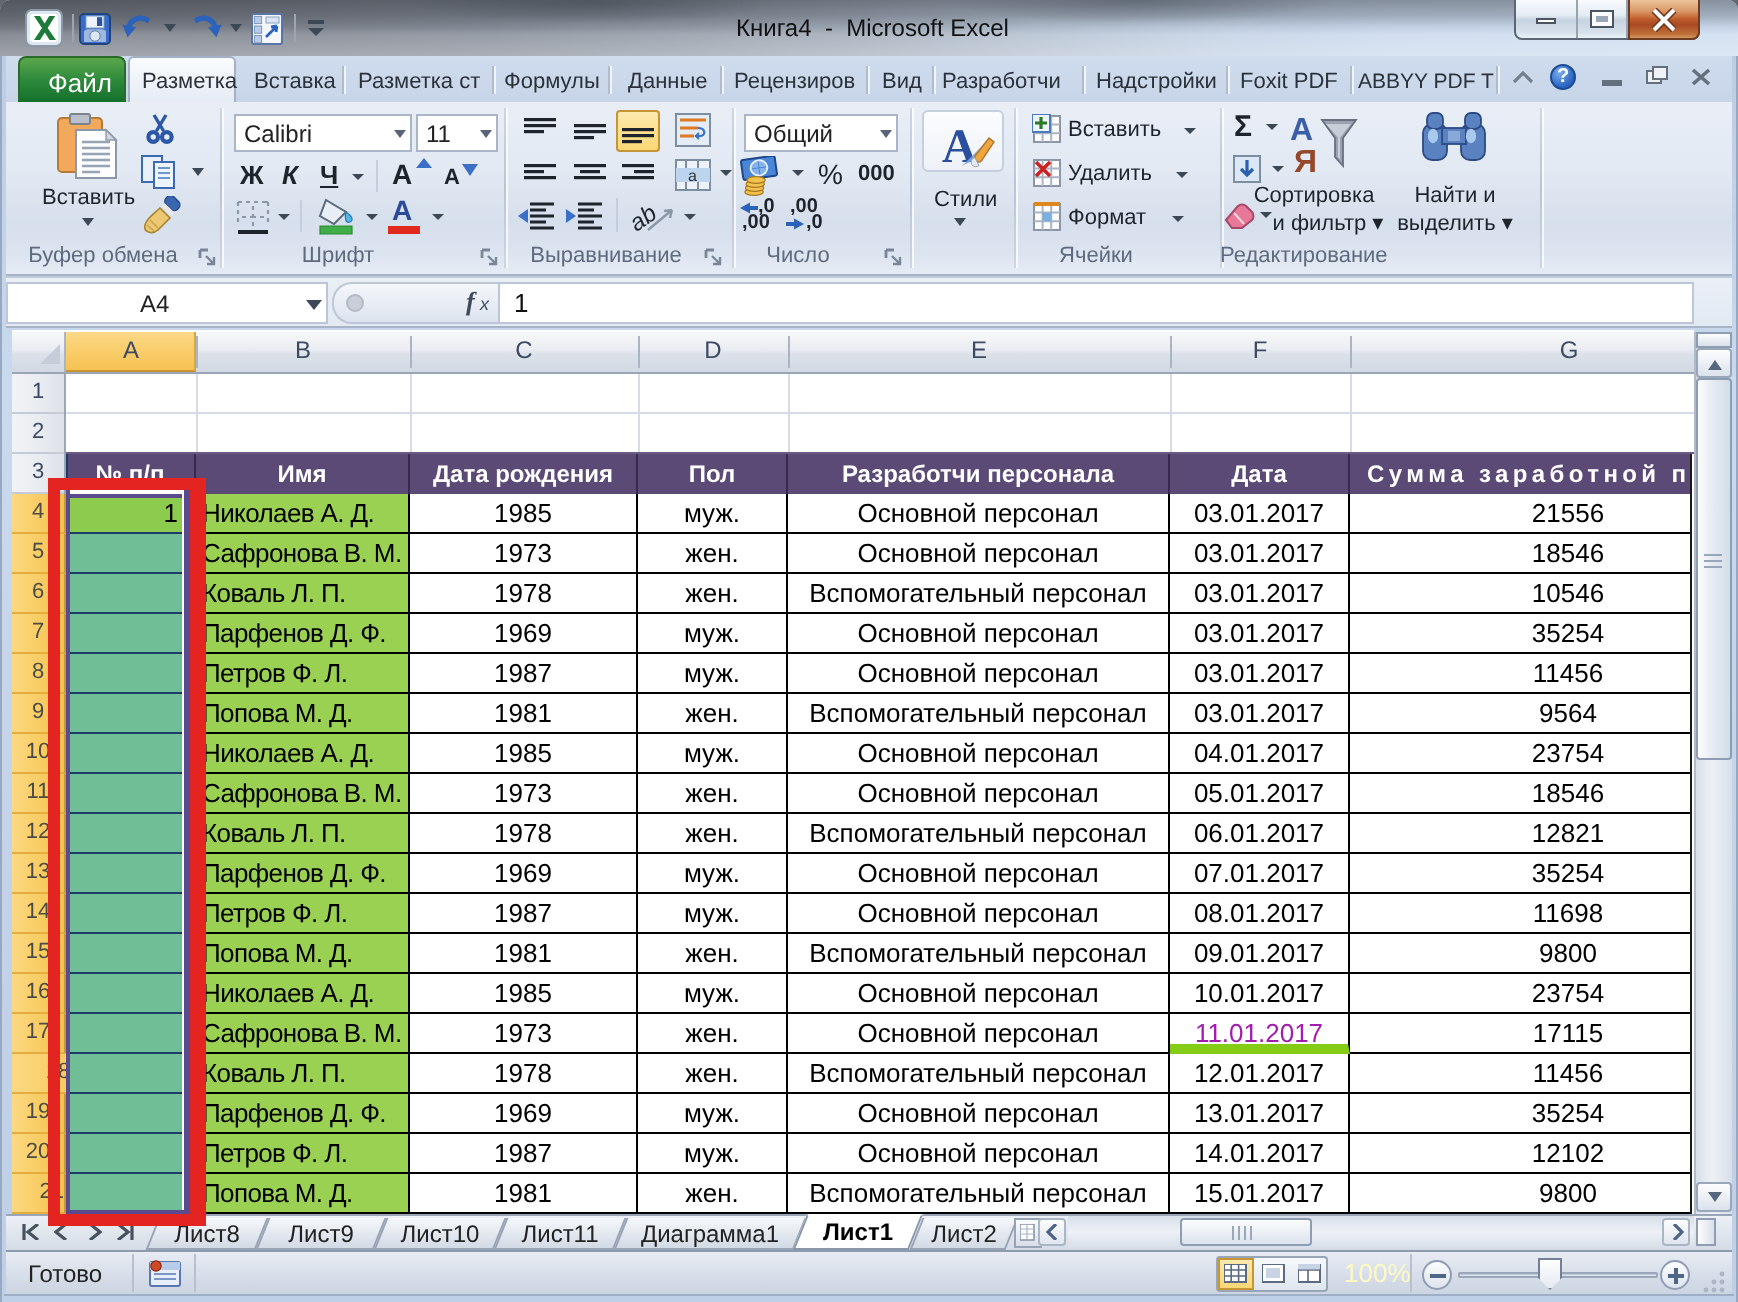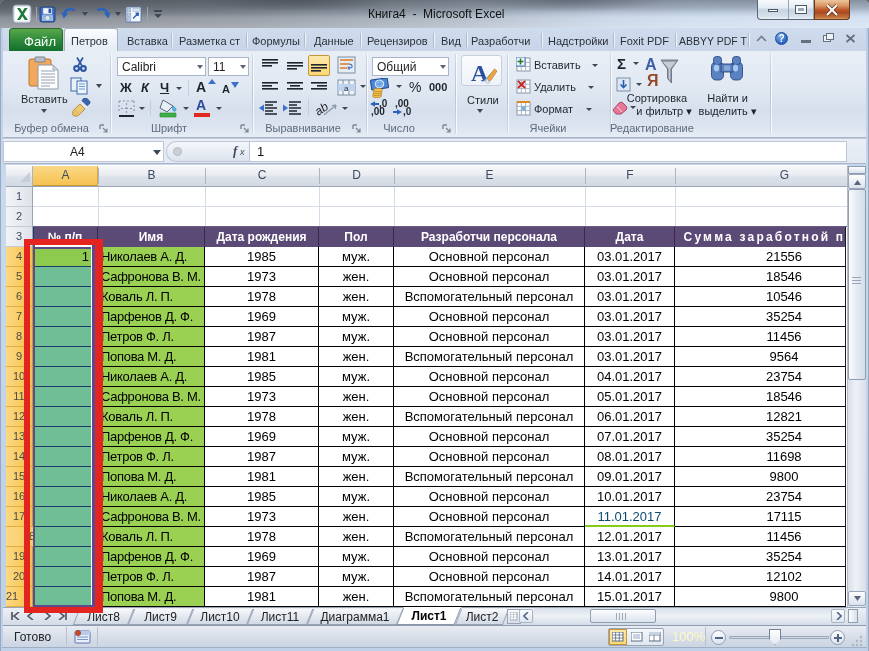--- a/index.html
+++ b/index.html
@@ -62,21 +62,21 @@
 </svg>
 <div class="a" style="left:139px;top:5px;width:1px;height:14px;background:#9aa6b4"></div>
 <div class="a" style="left:146px;top:8px;width:8px;height:1.5px;background:#3c4856"></div>
 <div class="a" style="left:146px;top:12px;width:0;height:0;border-left:4px solid transparent;border-right:4px solid transparent;border-top:4.5px solid #3c4856"></div>
 </div>
 <div class="a" style="left:3px;top:28px;width:863px;height:23px;background:linear-gradient(180deg,#cfdcee,#c8d5e8)"></div>
 <div class="a" style="left:9px;top:28px;width:54px;height:23px;border-radius:4px 4px 0 0;background:linear-gradient(180deg,#5aa74b,#2e8a3c 50%,#13702b);border:1px solid #2a6b2a;border-bottom:none">
 <div class="t" style="left:14px;top:5px;font-size:13px;color:#fff">Файл</div>
   </div>
 <div class="a" style="left:64px;top:28px;width:54px;height:24px;border-radius:3px 3px 0 0;background:linear-gradient(180deg,#fafcfe,#e8eef6 80%,#e4ebf4);border:1px solid #a4b1c4;border-bottom:none">
-<div class="t" style="left:6px;top:6px;font-size:11px;color:#2b313a">Петров</div>
+<div class="t" style="left:6px;top:6px;font-size:11px;color:#2b313a">Разметка</div>
   </div>
 <div class="t" style="left:127px;top:35px;font-size:11px;color:#2b313a">Вставка</div>
 <div class="a" style="left:171px;top:33px;width:1px;height:14px;background:#b0bccc;box-shadow:1px 0 0 rgba(255,255,255,.7)"></div>
 <div class="t" style="left:179px;top:35px;font-size:11px;color:#2b313a">Разметка ст</div>
 <div class="a" style="left:246px;top:33px;width:1px;height:14px;background:#b0bccc;box-shadow:1px 0 0 rgba(255,255,255,.7)"></div>
 <div class="t" style="left:252px;top:35px;font-size:11px;color:#2b313a">Формулы</div>
 <div class="a" style="left:304px;top:33px;width:1px;height:14px;background:#b0bccc;box-shadow:1px 0 0 rgba(255,255,255,.7)"></div>
 <div class="t" style="left:314px;top:35px;font-size:11px;color:#2b313a">Данные</div>
 <div class="a" style="left:360px;top:33px;width:1px;height:14px;background:#b0bccc;box-shadow:1px 0 0 rgba(255,255,255,.7)"></div>
 <div class="t" style="left:367px;top:35px;font-size:11px;color:#2b313a">Рецензиров</div>
@@ -398,21 +398,21 @@
 <div class="a" style="left:6px;top:387px;width:27px;height:20px;background:linear-gradient(90deg,#fbd983,#f9cc63 55%,#f6c151);border-bottom:1px solid #e3ac41;border-right:1px solid #c69a34;font-size:11px;color:#4c4c44;text-align:center;line-height:19px">11</div>
 <div class="a" style="left:6px;top:407px;width:27px;height:20px;background:linear-gradient(90deg,#fbd983,#f9cc63 55%,#f6c151);border-bottom:1px solid #e3ac41;border-right:1px solid #c69a34;font-size:11px;color:#4c4c44;text-align:center;line-height:19px">12</div>
 <div class="a" style="left:6px;top:427px;width:27px;height:20px;background:linear-gradient(90deg,#fbd983,#f9cc63 55%,#f6c151);border-bottom:1px solid #e3ac41;border-right:1px solid #c69a34;font-size:11px;color:#4c4c44;text-align:center;line-height:19px">13</div>
 <div class="a" style="left:6px;top:447px;width:27px;height:20px;background:linear-gradient(90deg,#fbd983,#f9cc63 55%,#f6c151);border-bottom:1px solid #e3ac41;border-right:1px solid #c69a34;font-size:11px;color:#4c4c44;text-align:center;line-height:19px">14</div>
 <div class="a" style="left:6px;top:467px;width:27px;height:20px;background:linear-gradient(90deg,#fbd983,#f9cc63 55%,#f6c151);border-bottom:1px solid #e3ac41;border-right:1px solid #c69a34;font-size:11px;color:#4c4c44;text-align:center;line-height:19px">15</div>
 <div class="a" style="left:6px;top:487px;width:27px;height:20px;background:linear-gradient(90deg,#fbd983,#f9cc63 55%,#f6c151);border-bottom:1px solid #e3ac41;border-right:1px solid #c69a34;font-size:11px;color:#4c4c44;text-align:center;line-height:19px">16</div>
 <div class="a" style="left:6px;top:507px;width:27px;height:20px;background:linear-gradient(90deg,#fbd983,#f9cc63 55%,#f6c151);border-bottom:1px solid #e3ac41;border-right:1px solid #c69a34;font-size:11px;color:#4c4c44;text-align:center;line-height:19px">17</div>
 <div class="a" style="left:6px;top:527px;width:47px;height:20px;background:linear-gradient(90deg,#fbd983,#f9cc63 55%,#f6c151);border-bottom:1px solid #e3ac41;border-right:1px solid #c69a34;font-size:11px;color:#4c4c44;text-align:center;line-height:19px">18</div>
 <div class="a" style="left:6px;top:547px;width:27px;height:20px;background:linear-gradient(90deg,#fbd983,#f9cc63 55%,#f6c151);border-bottom:1px solid #e3ac41;border-right:1px solid #c69a34;font-size:11px;color:#4c4c44;text-align:center;line-height:19px">19</div>
 <div class="a" style="left:6px;top:567px;width:27px;height:20px;background:linear-gradient(90deg,#fbd983,#f9cc63 55%,#f6c151);border-bottom:1px solid #e3ac41;border-right:1px solid #c69a34;font-size:11px;color:#4c4c44;text-align:center;line-height:19px">20</div>
-<div class="a" style="left:6px;top:587px;width:27px;height:20px;background:linear-gradient(90deg,#fbd983,#f9cc63 55%,#f6c151);border-bottom:1px solid #e3ac41;border-right:1px solid #c69a34;font-size:11px;color:#4c4c44;text-align:left;line-height:19px">21</div>
+<div class="a" style="left:6px;top:587px;width:27px;height:20px;background:linear-gradient(90deg,#fbd983,#f9cc63 55%,#f6c151);border-bottom:1px solid #e3ac41;border-right:1px solid #c69a34;font-size:11px;color:#4c4c44;text-align:right;line-height:19px">21</div>
 <div class="a" style="left:98px;top:187px;width:1px;height:40px;background:#d5dce7"></div>
 <div class="a" style="left:205px;top:187px;width:1px;height:40px;background:#d5dce7"></div>
 <div class="a" style="left:319px;top:187px;width:1px;height:40px;background:#d5dce7"></div>
 <div class="a" style="left:394px;top:187px;width:1px;height:40px;background:#d5dce7"></div>
 <div class="a" style="left:585px;top:187px;width:1px;height:40px;background:#d5dce7"></div>
 <div class="a" style="left:675px;top:187px;width:1px;height:40px;background:#d5dce7"></div>
 <div class="a" style="left:33px;top:206px;width:814px;height:1px;background:#d5dce7"></div>
 <div class="a" style="left:33px;top:226px;width:814px;height:1px;background:#d5dce7"></div>
 <div class="a" style="left:33px;top:227px;width:812px;height:20px;background:#5c4a76"></div>
 <div class="a" style="left:33px;top:227px;width:65px;height:20px;background:#5c4a76;border-right:1px solid #38294e;font-size:12px;font-weight:bold;color:#fff;text-align:center;line-height:20px;overflow:hidden;white-space:nowrap;clip-path:inset(0 0px 0 0)">№ п/п</div>
@@ -511,21 +511,21 @@
 <div class="a" style="left:205px;top:487px;width:114px;height:20px;background:#fff;border-right:1px solid #000;border-bottom:1px solid #000;font-size:13px;color:#000;text-align:center;line-height:19px;clip-path:inset(0 0px 0 0)">1985</div>
 <div class="a" style="left:319px;top:487px;width:75px;height:20px;background:#fff;border-right:1px solid #000;border-bottom:1px solid #000;font-size:13px;color:#000;text-align:center;line-height:19px;clip-path:inset(0 0px 0 0)">муж.</div>
 <div class="a" style="left:394px;top:487px;width:191px;height:20px;background:#fff;border-right:1px solid #000;border-bottom:1px solid #000;font-size:13px;color:#000;text-align:center;line-height:19px;clip-path:inset(0 0px 0 0)">Основной персонал</div>
 <div class="a" style="left:585px;top:487px;width:90px;height:20px;background:#fff;border-right:1px solid #000;border-bottom:1px solid #000;font-size:13px;color:#000;text-align:center;line-height:19px;clip-path:inset(0 0px 0 0)">10.01.2017</div>
 <div class="a" style="left:675px;top:487px;width:219px;height:20px;background:#fff;border-right:1px solid #000;border-bottom:1px solid #000;font-size:13px;color:#000;text-align:center;line-height:19px;clip-path:inset(0 49px 0 0)">23754</div>
 <div class="a" style="left:33px;top:507px;width:65px;height:20px;background:#6fbe96;border-right:1px solid #1c3a6a;border-bottom:1px solid #1c3a6a;font-size:13px;color:#000;text-align:right;line-height:19px;padding-right:8px"></div>
 <div class="a" style="left:98px;top:507px;width:107px;height:20px;background:#9ad153;border-right:1px solid #000;border-bottom:1px solid #000;font-size:13px;color:#000;text-align:left;line-height:19px;padding-left:3px;letter-spacing:-0.3px;clip-path:inset(0 0px 0 0)">Сафронова В. М.</div>
 <div class="a" style="left:205px;top:507px;width:114px;height:20px;background:#fff;border-right:1px solid #000;border-bottom:1px solid #000;font-size:13px;color:#000;text-align:center;line-height:19px;clip-path:inset(0 0px 0 0)">1973</div>
 <div class="a" style="left:319px;top:507px;width:75px;height:20px;background:#fff;border-right:1px solid #000;border-bottom:1px solid #000;font-size:13px;color:#000;text-align:center;line-height:19px;clip-path:inset(0 0px 0 0)">жен.</div>
 <div class="a" style="left:394px;top:507px;width:191px;height:20px;background:#fff;border-right:1px solid #000;border-bottom:1px solid #000;font-size:13px;color:#000;text-align:center;line-height:19px;clip-path:inset(0 0px 0 0)">Основной персонал</div>
-<div class="a" style="left:585px;top:507px;width:90px;height:20px;background:#fff;border-right:1px solid #000;border-bottom:2px solid #84cc16;font-size:13px;color:#0c4a6e;text-align:center;line-height:19px;clip-path:inset(0 0px 0 0)">11.01.2017</div>
+<div class="a" style="left:585px;top:507px;width:90px;height:20px;background:#fff;border-right:1px solid #000;border-bottom:5px solid #84cc16;font-size:13px;color:#a21caf;text-align:center;line-height:19px;clip-path:inset(0 0px 0 0)">11.01.2017</div>
 <div class="a" style="left:675px;top:507px;width:219px;height:20px;background:#fff;border-right:1px solid #000;border-bottom:1px solid #000;font-size:13px;color:#000;text-align:center;line-height:19px;clip-path:inset(0 49px 0 0)">17115</div>
 <div class="a" style="left:33px;top:527px;width:65px;height:20px;background:#6fbe96;border-right:1px solid #1c3a6a;border-bottom:1px solid #1c3a6a;font-size:13px;color:#000;text-align:right;line-height:19px;padding-right:8px"></div>
 <div class="a" style="left:98px;top:527px;width:107px;height:20px;background:#9ad153;border-right:1px solid #000;border-bottom:1px solid #000;font-size:13px;color:#000;text-align:left;line-height:19px;padding-left:3px;letter-spacing:-0.3px;clip-path:inset(0 0px 0 0)">Коваль Л. П.</div>
 <div class="a" style="left:205px;top:527px;width:114px;height:20px;background:#fff;border-right:1px solid #000;border-bottom:1px solid #000;font-size:13px;color:#000;text-align:center;line-height:19px;clip-path:inset(0 0px 0 0)">1978</div>
 <div class="a" style="left:319px;top:527px;width:75px;height:20px;background:#fff;border-right:1px solid #000;border-bottom:1px solid #000;font-size:13px;color:#000;text-align:center;line-height:19px;clip-path:inset(0 0px 0 0)">жен.</div>
 <div class="a" style="left:394px;top:527px;width:191px;height:20px;background:#fff;border-right:1px solid #000;border-bottom:1px solid #000;font-size:13px;color:#000;text-align:center;line-height:19px;clip-path:inset(0 0px 0 0)">Вспомогательный персонал</div>
 <div class="a" style="left:585px;top:527px;width:90px;height:20px;background:#fff;border-right:1px solid #000;border-bottom:1px solid #000;font-size:13px;color:#000;text-align:center;line-height:19px;clip-path:inset(0 0px 0 0)">12.01.2017</div>
 <div class="a" style="left:675px;top:527px;width:219px;height:20px;background:#fff;border-right:1px solid #000;border-bottom:1px solid #000;font-size:13px;color:#000;text-align:center;line-height:19px;clip-path:inset(0 49px 0 0)">11456</div>
 <div class="a" style="left:33px;top:547px;width:65px;height:20px;background:#6fbe96;border-right:1px solid #1c3a6a;border-bottom:1px solid #1c3a6a;font-size:13px;color:#000;text-align:right;line-height:19px;padding-right:8px"></div>
 <div class="a" style="left:98px;top:547px;width:107px;height:20px;background:#9ad153;border-right:1px solid #000;border-bottom:1px solid #000;font-size:13px;color:#000;text-align:left;line-height:19px;padding-left:3px;letter-spacing:-0.3px;clip-path:inset(0 0px 0 0)">Парфенов Д. Ф.</div>

